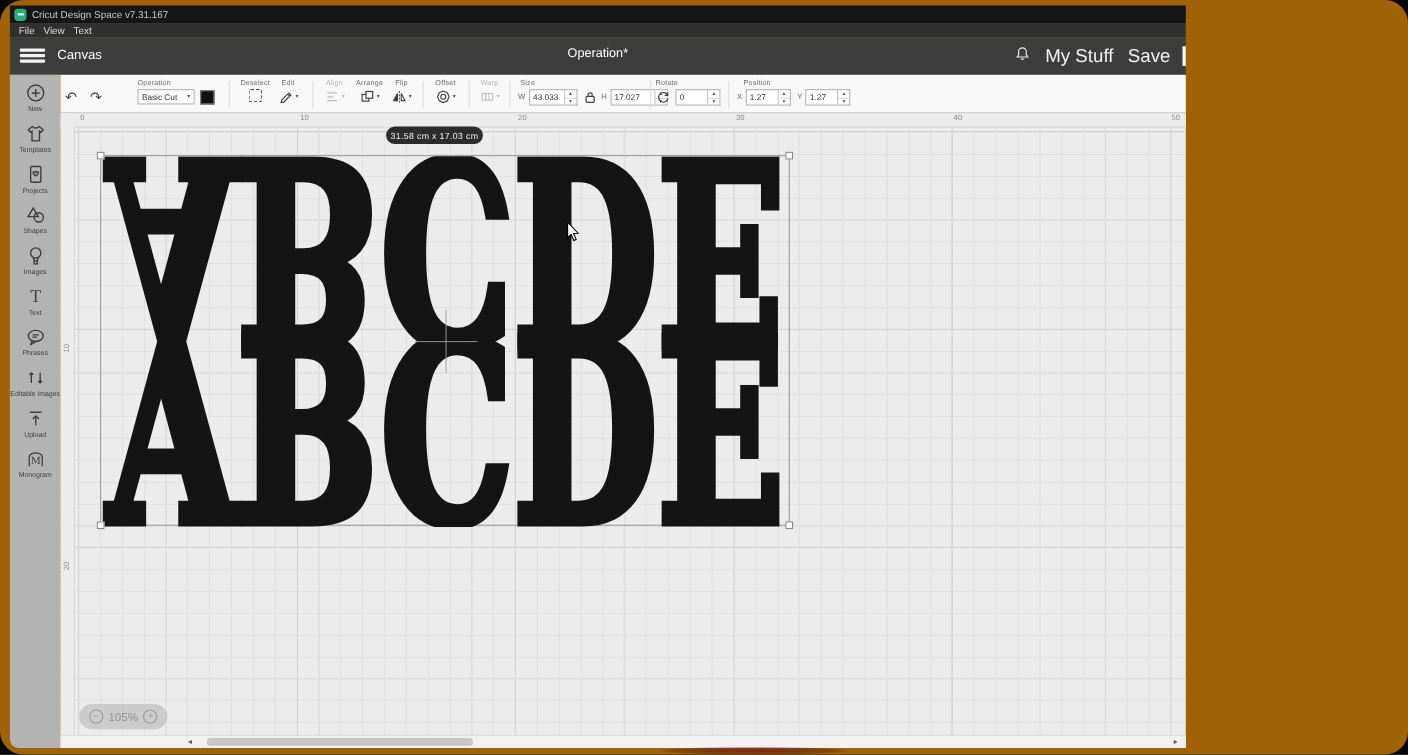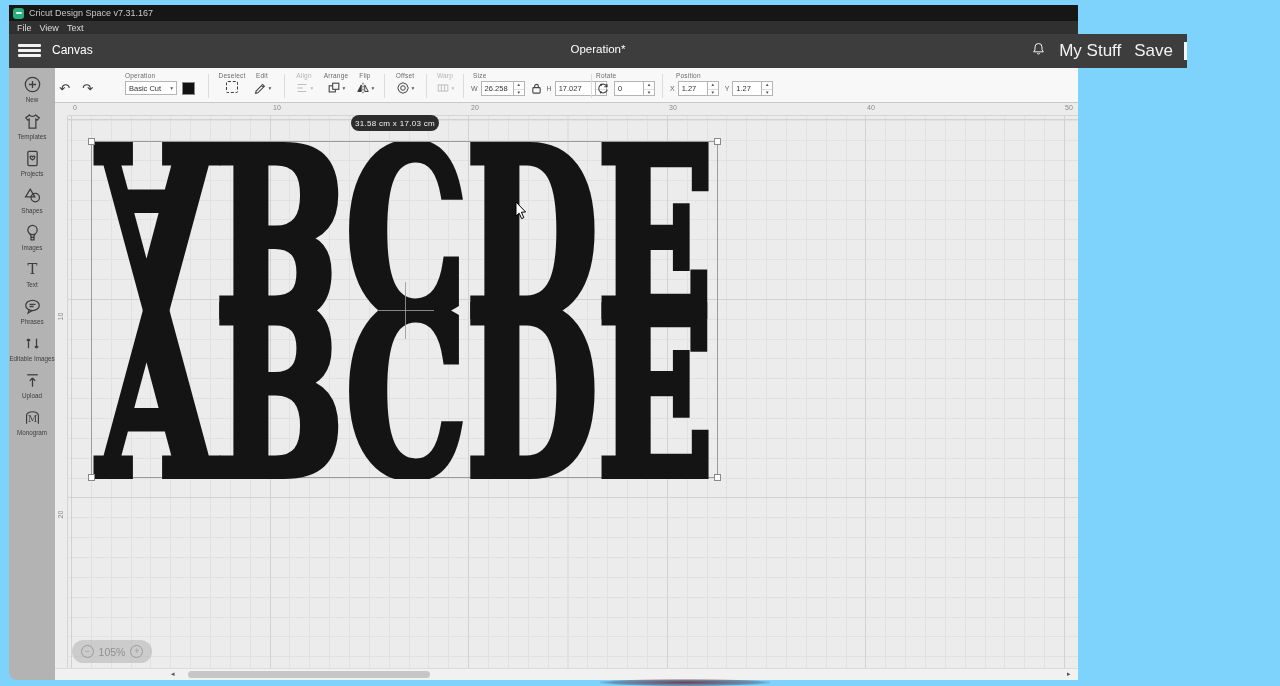--- a/index.html
+++ b/index.html
@@ -1,31 +1,31 @@
 <!DOCTYPE html>
 <html><head>
 <meta charset="utf-8">
 <style>
   * { margin:0; padding:0; box-sizing:border-box; }
   html,body { width:1280px; height:686px; background:#060606; overflow:hidden;
     font-family:"Liberation Sans","DejaVu Sans",sans-serif; }
-  .screen { position:absolute; inset:0; width:1280px; height:686px; background:#7dd3fc; }
+  .screen { position:absolute; inset:0; width:1280px; height:686px; background:#a16207;border-radius:21px; }
 
   
   .titlebar { position:absolute; left:9px; top:5px; width:1069px; height:16px;
     background:#161616; color:#c9c9c9; display:flex; align-items:center; font-size:9px; }
   .app-icon { width:11px; height:11px; margin-left:4px; margin-right:5px; border-radius:3px;
     background:#27ae7c; display:inline-block; position:relative; }
   .app-icon::after{ content:""; position:absolute; left:2.5px; top:4.5px; width:6px; height:2px;
     border-radius:2px; background:#eafff5; }
   .menubar { position:absolute; left:9px; top:21px; width:1069px; height:13px;
     background:#303030; color:#dcdcdc; display:flex; align-items:center; font-size:9px; }
   .menubar span { margin-left:8px; cursor:default; }
 
-  .header { position:absolute; left:9px; top:34px; width:1178px; height:34px; background:#3d3d3d; }
+  .header { position:absolute; left:9px; top:34px; width:1069px; height:34px; background:#3d3d3d; }
   .hamburger { position:absolute; left:9px; top:10px; width:23px; height:14px; cursor:pointer; }
   .hamburger i { display:block; height:2.6px; background:#f2f2f2; margin-bottom:2.6px; border-radius:1px; }
   .page-title { position:absolute; left:43px; top:9px; color:#ffffff; font-size:12px; }
   .doc-title { position:absolute; left:0; right:0; top:9px; text-align:center; color:#ffffff; font-size:11.5px; }
   .header-right { position:absolute; right:14px; top:7px; display:flex; align-items:center; gap:13px;
     color:#f2f2f2; font-size:17px; }
   .header-sliver { position:absolute; right:0px; top:8px; width:3px; height:18px; background:#f5f5f5; }
 
   
   .toolbar { position:absolute; left:55px; top:68px; width:1023px; height:35px;
@@ -311,21 +311,21 @@
           </svg>
         <span class="caret disabled">▾</span>
       </div>
     </div>
     <div class="divider" style="left:408px;"></div>
 
     <div class="tgroup" style="left:414px; text-align:left;">
       <span class="glabel" style="margin-left:4px;">Size</span>
       <div class="gctrl">
         <span class="axis-label" style="margin-left:2px;">W</span>
-        <div class="field" style="width:33px;">26.258</div>
+        <div class="field" style="width:33px;">43.033</div>
         <div class="stepper">
           <b>▲</b>
           <b>▼</b>
         </div>
         <svg width="11" height="13" viewBox="0 0 12 13" fill="none" stroke="#444" stroke-width="1.2" style="margin:0 3px 0 6px;">
           <rect x="2" y="5.5" width="8" height="6" rx="1"></rect>
             <path d="M4 5.5 V4 a2 2 0 0 1 4 0 V5.5"></path>
           </svg>
         <span class="axis-label" style="margin-left:2px;">H</span>
         <div class="field" style="width:41px;">17.027</div>

